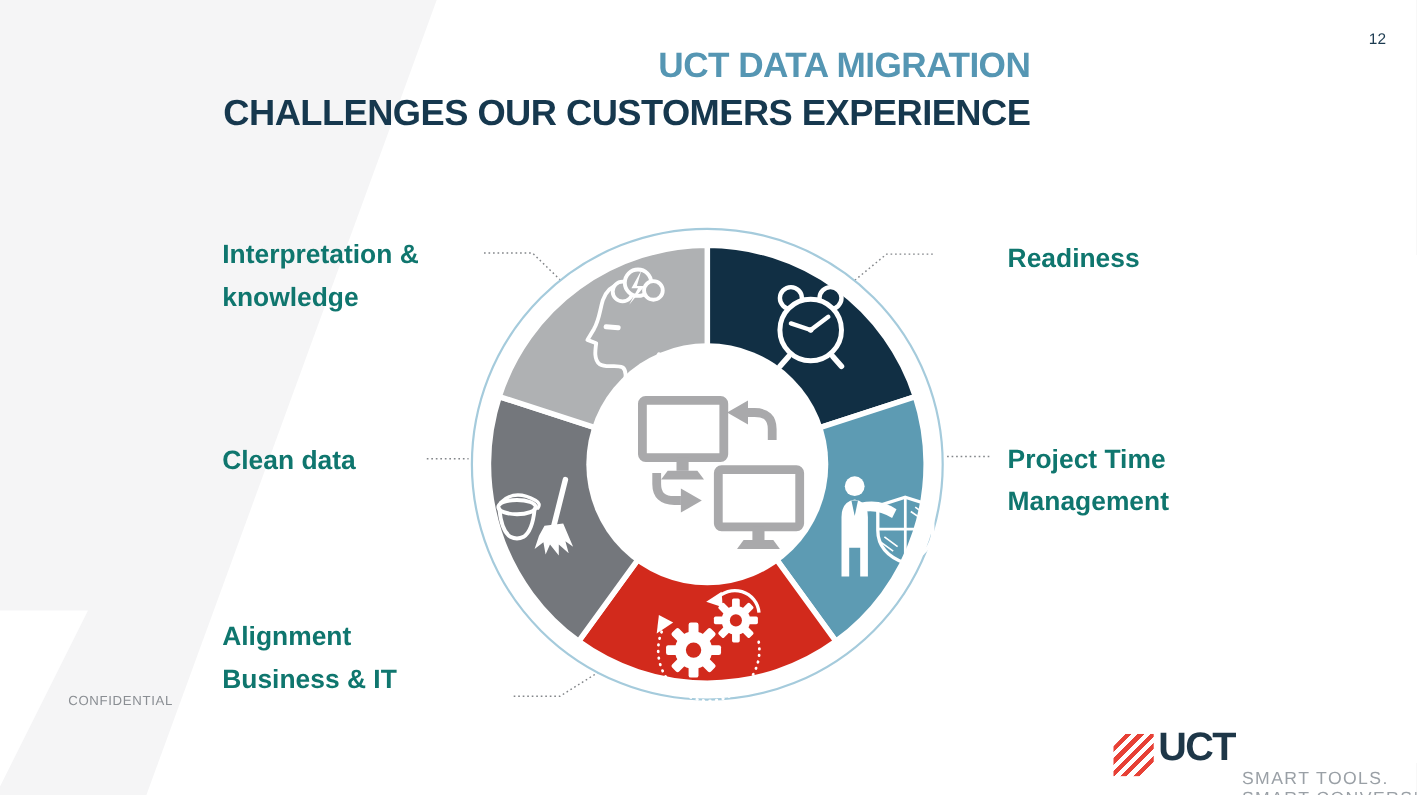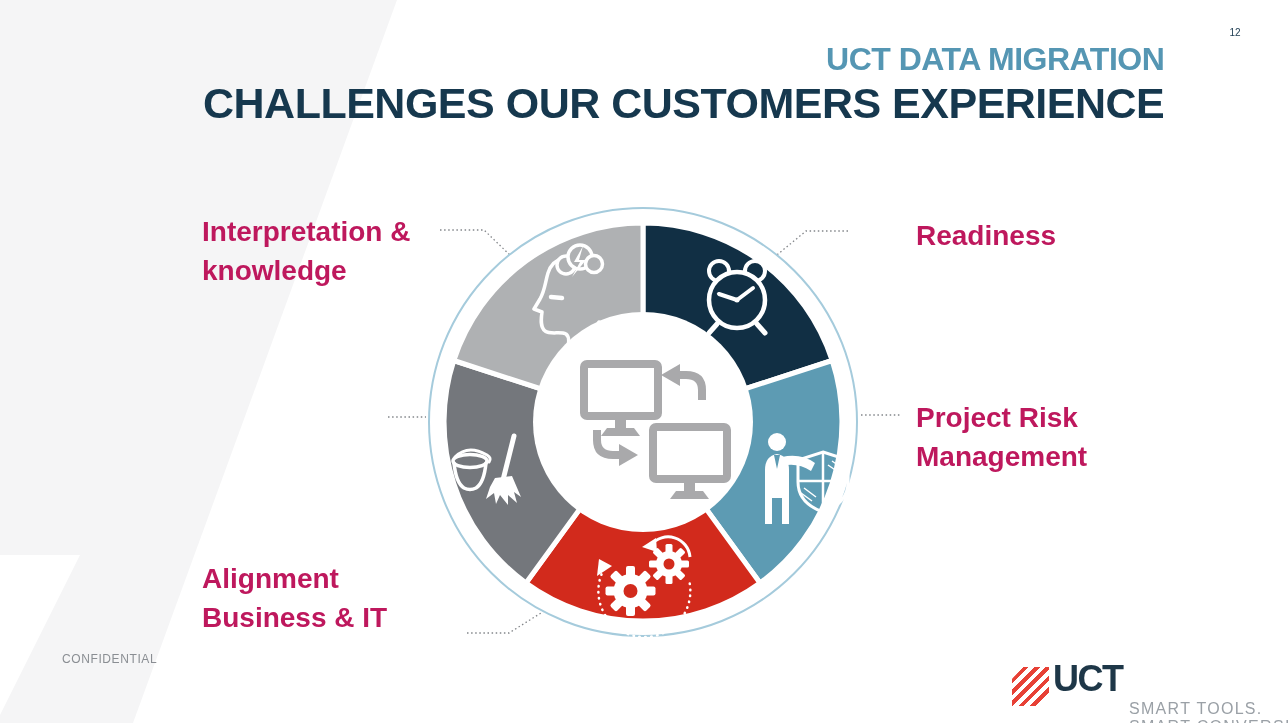--- a/index.html
+++ b/index.html
@@ -2,36 +2,36 @@
 <html><head>
 <meta charset="utf-8">
 <style>
   html,body{margin:0;padding:0;background:#e9e9e9;}
   .slide{
     position:relative;width:1288px;height:723px;background:#ffffff;overflow:hidden;
     font-family:"Liberation Sans", sans-serif;
   }
   .bg-svg,.wheel-svg{position:absolute;left:0;top:0;width:1288px;height:723px;}
   .page-num{
-    position:absolute;left:1210px;top:27px;width:50px;text-align:center;
-    font-size:10px;color:#1b3a50;
+    position:absolute;left:1210px;top:27px;width:50px;text-align:right;
+    font-size:14px;color:#1b3a50;
   }
   .title-block{position:absolute;left:203px;top:37px;line-height:44px;letter-spacing:-0.5px;font-weight:700;text-align:right;}
   .title-eyebrow{font-size:32px;color:#5596b3;}
-  .title-heading{font-size:43px;color:#16384e;}
+  .title-heading{font-size:33px;color:#16384e;}
   .wheel-label{
-    position:absolute;font-size:28px;font-weight:700;color:#be185d;line-height:39px;
+    position:absolute;font-size:24px;font-weight:700;color:#0f766e;line-height:39px;
   }
   .lbl-interpretation{left:202px;top:212px;}
   .lbl-clean{left:202px;top:399px;}
   .lbl-business{left:202px;top:559px;}
   .lbl-time{left:916px;top:216px;}
   .lbl-risk{left:916px;top:398px;}
   .footer-note{
-    position:absolute;left:62px;top:652px;font-size:12px;letter-spacing:0.6px;color:#8a8e93;
+    position:absolute;left:62px;top:630px;font-size:12px;letter-spacing:0.6px;color:#8a8e93;
   }
   .logo{position:absolute;left:1012px;top:660px;height:50px;}
   .logo-mark{
     position:absolute;left:0;top:7px;width:37px;height:39px;
     background:repeating-linear-gradient(135deg,#e74136 0 4px,#ffffff 4px 8px);
     -webkit-clip-path:polygon(30% 0,100% 0,100% 70%,70% 100%,0 100%,0 30%);
     clip-path:polygon(30% 0,100% 0,100% 70%,70% 100%,0 100%,0 30%);
   }
   .logo-text{
     position:absolute;left:41px;top:-2px;font-size:36px;font-weight:700;color:#1e3748;letter-spacing:-1.5px;
@@ -163,29 +163,32 @@
       <path d="M676,491 h27 l6,8 h-39 Z" fill="#a9a9ab"></path>
       <path d="M597,430 L597,440 Q597,455 613,455 L619,455" fill="none" stroke="#a9a9ab" stroke-width="8"></path>
       <polygon points="619,444 619,466 638,455" fill="#a9a9ab"></polygon>
     </g>
   </svg>
 
   <div class="wheel-label lbl-interpretation">
     <div>Interpretation &amp;</div>
     <div>knowledge</div>
   </div>
+  <div class="wheel-label lbl-clean">
+    <div>Clean data</div>
+  </div>
   <div class="wheel-label lbl-business">
     <div>Alignment</div>
     <div>Business &amp; IT</div>
   </div>
   <div class="wheel-label lbl-time">
     <div>Readiness</div>
   </div>
   <div class="wheel-label lbl-risk">
-    <div>Project Risk</div>
+    <div>Project Time</div>
     <div>Management</div>
   </div>
 
   <div class="footer-note">CONFIDENTIAL</div>
 
   <div class="logo">
     <div class="logo-mark"></div>
     <div class="logo-text">UCT</div>
     <div class="logo-tagline">
       <div>SMART TOOLS.</div>

